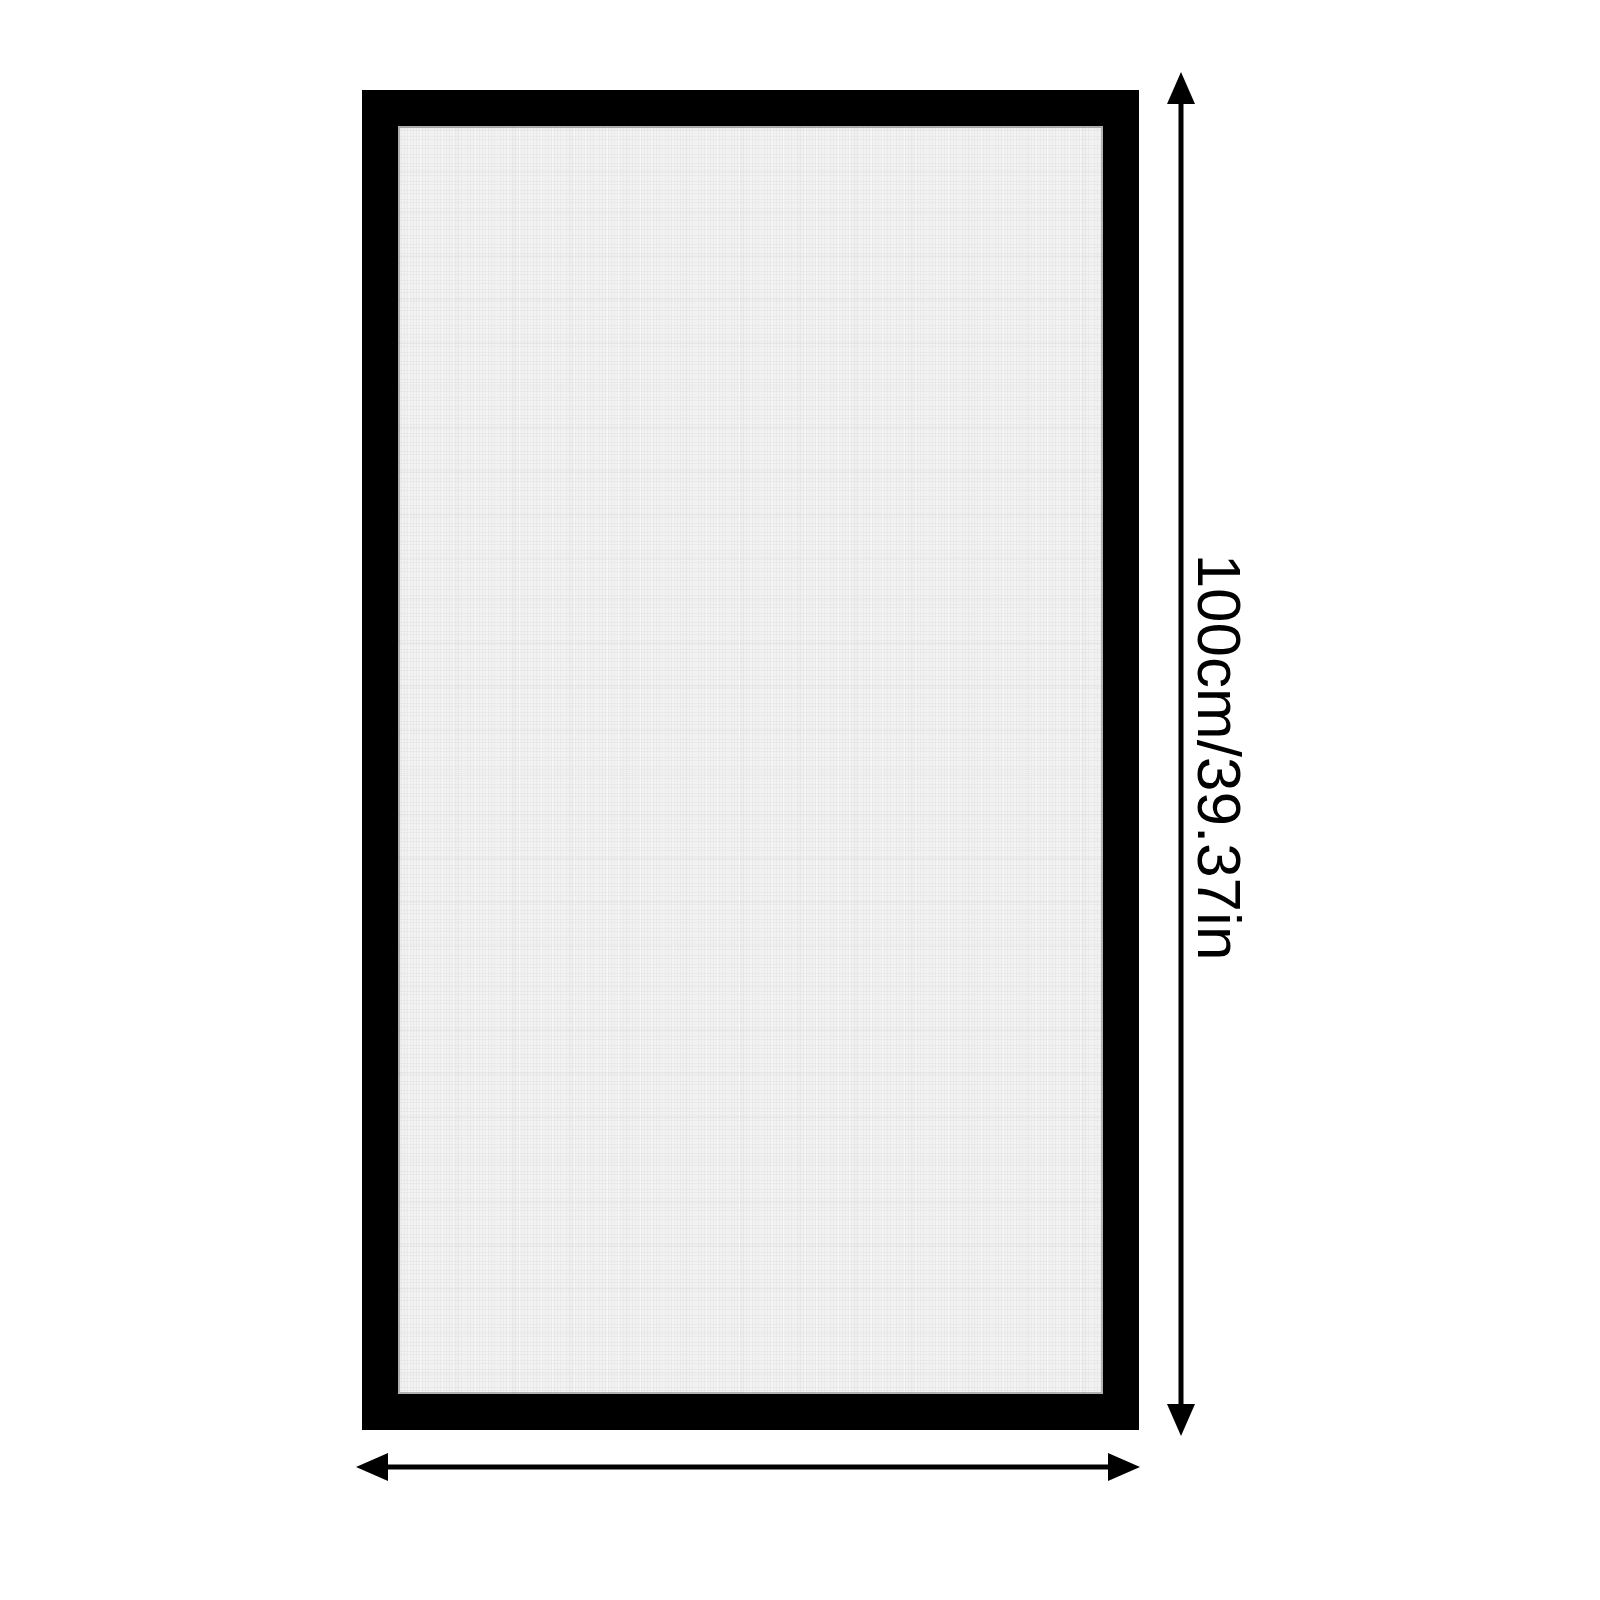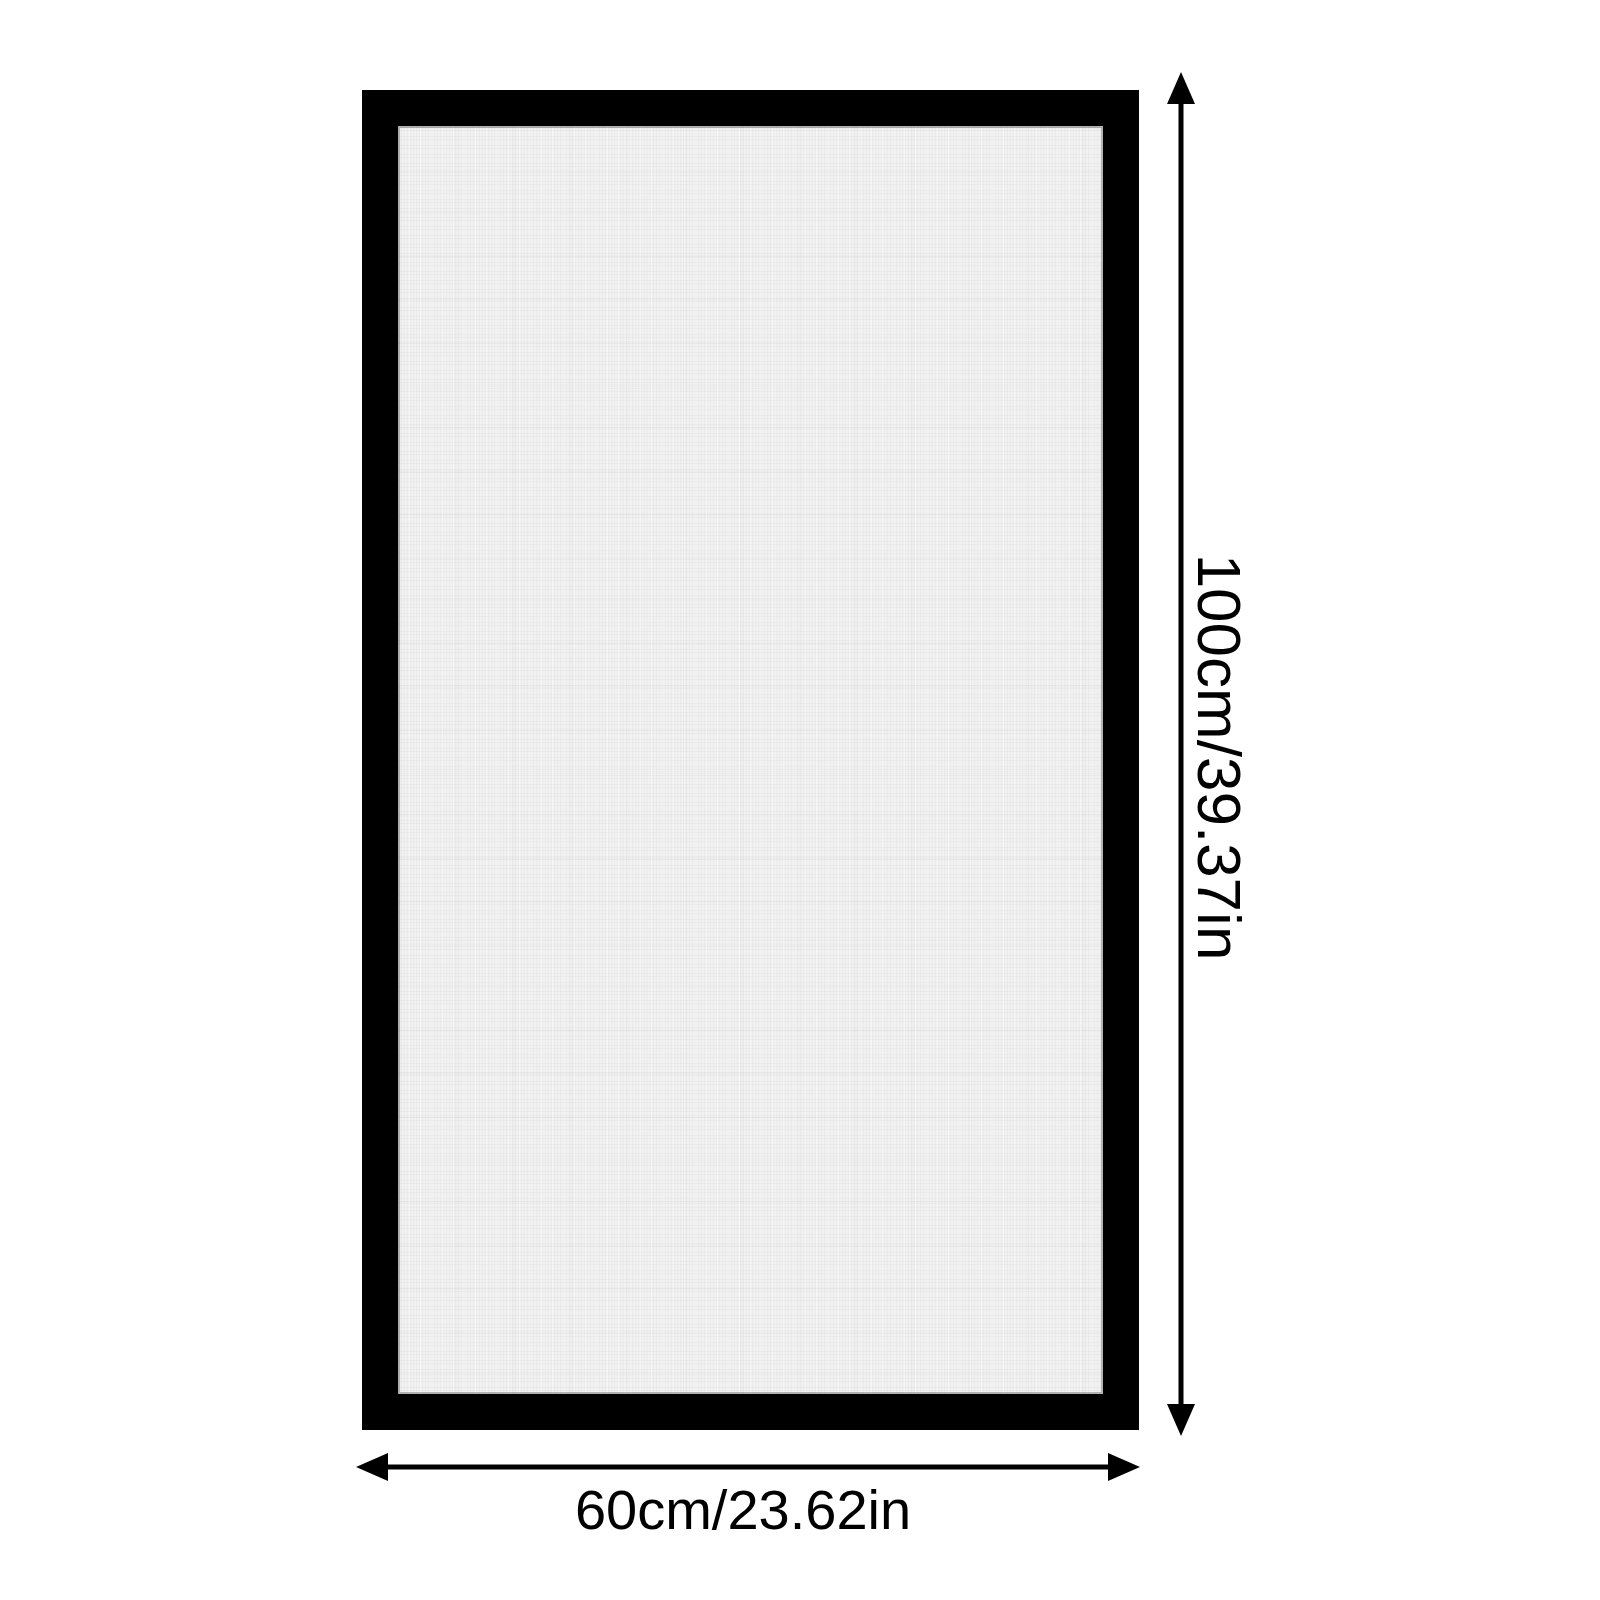--- a/index.html
+++ b/index.html
@@ -85,15 +85,14 @@
 
     <g fill="#000000" stroke="none">
       <rect x="382" y="1464.5" width="732" height="5"></rect>
       <polygon points="356,1467 388,1453 388,1481"></polygon>
       <polygon points="1140,1467 1108,1453 1108,1481"></polygon>
     </g>
   </svg>
 
   <div class="dim-label height">100cm/39.37in</div>
 
-  <div class="dim-label width">60cm/23.62in</div>
 
 </div>
 
 </body></html>

